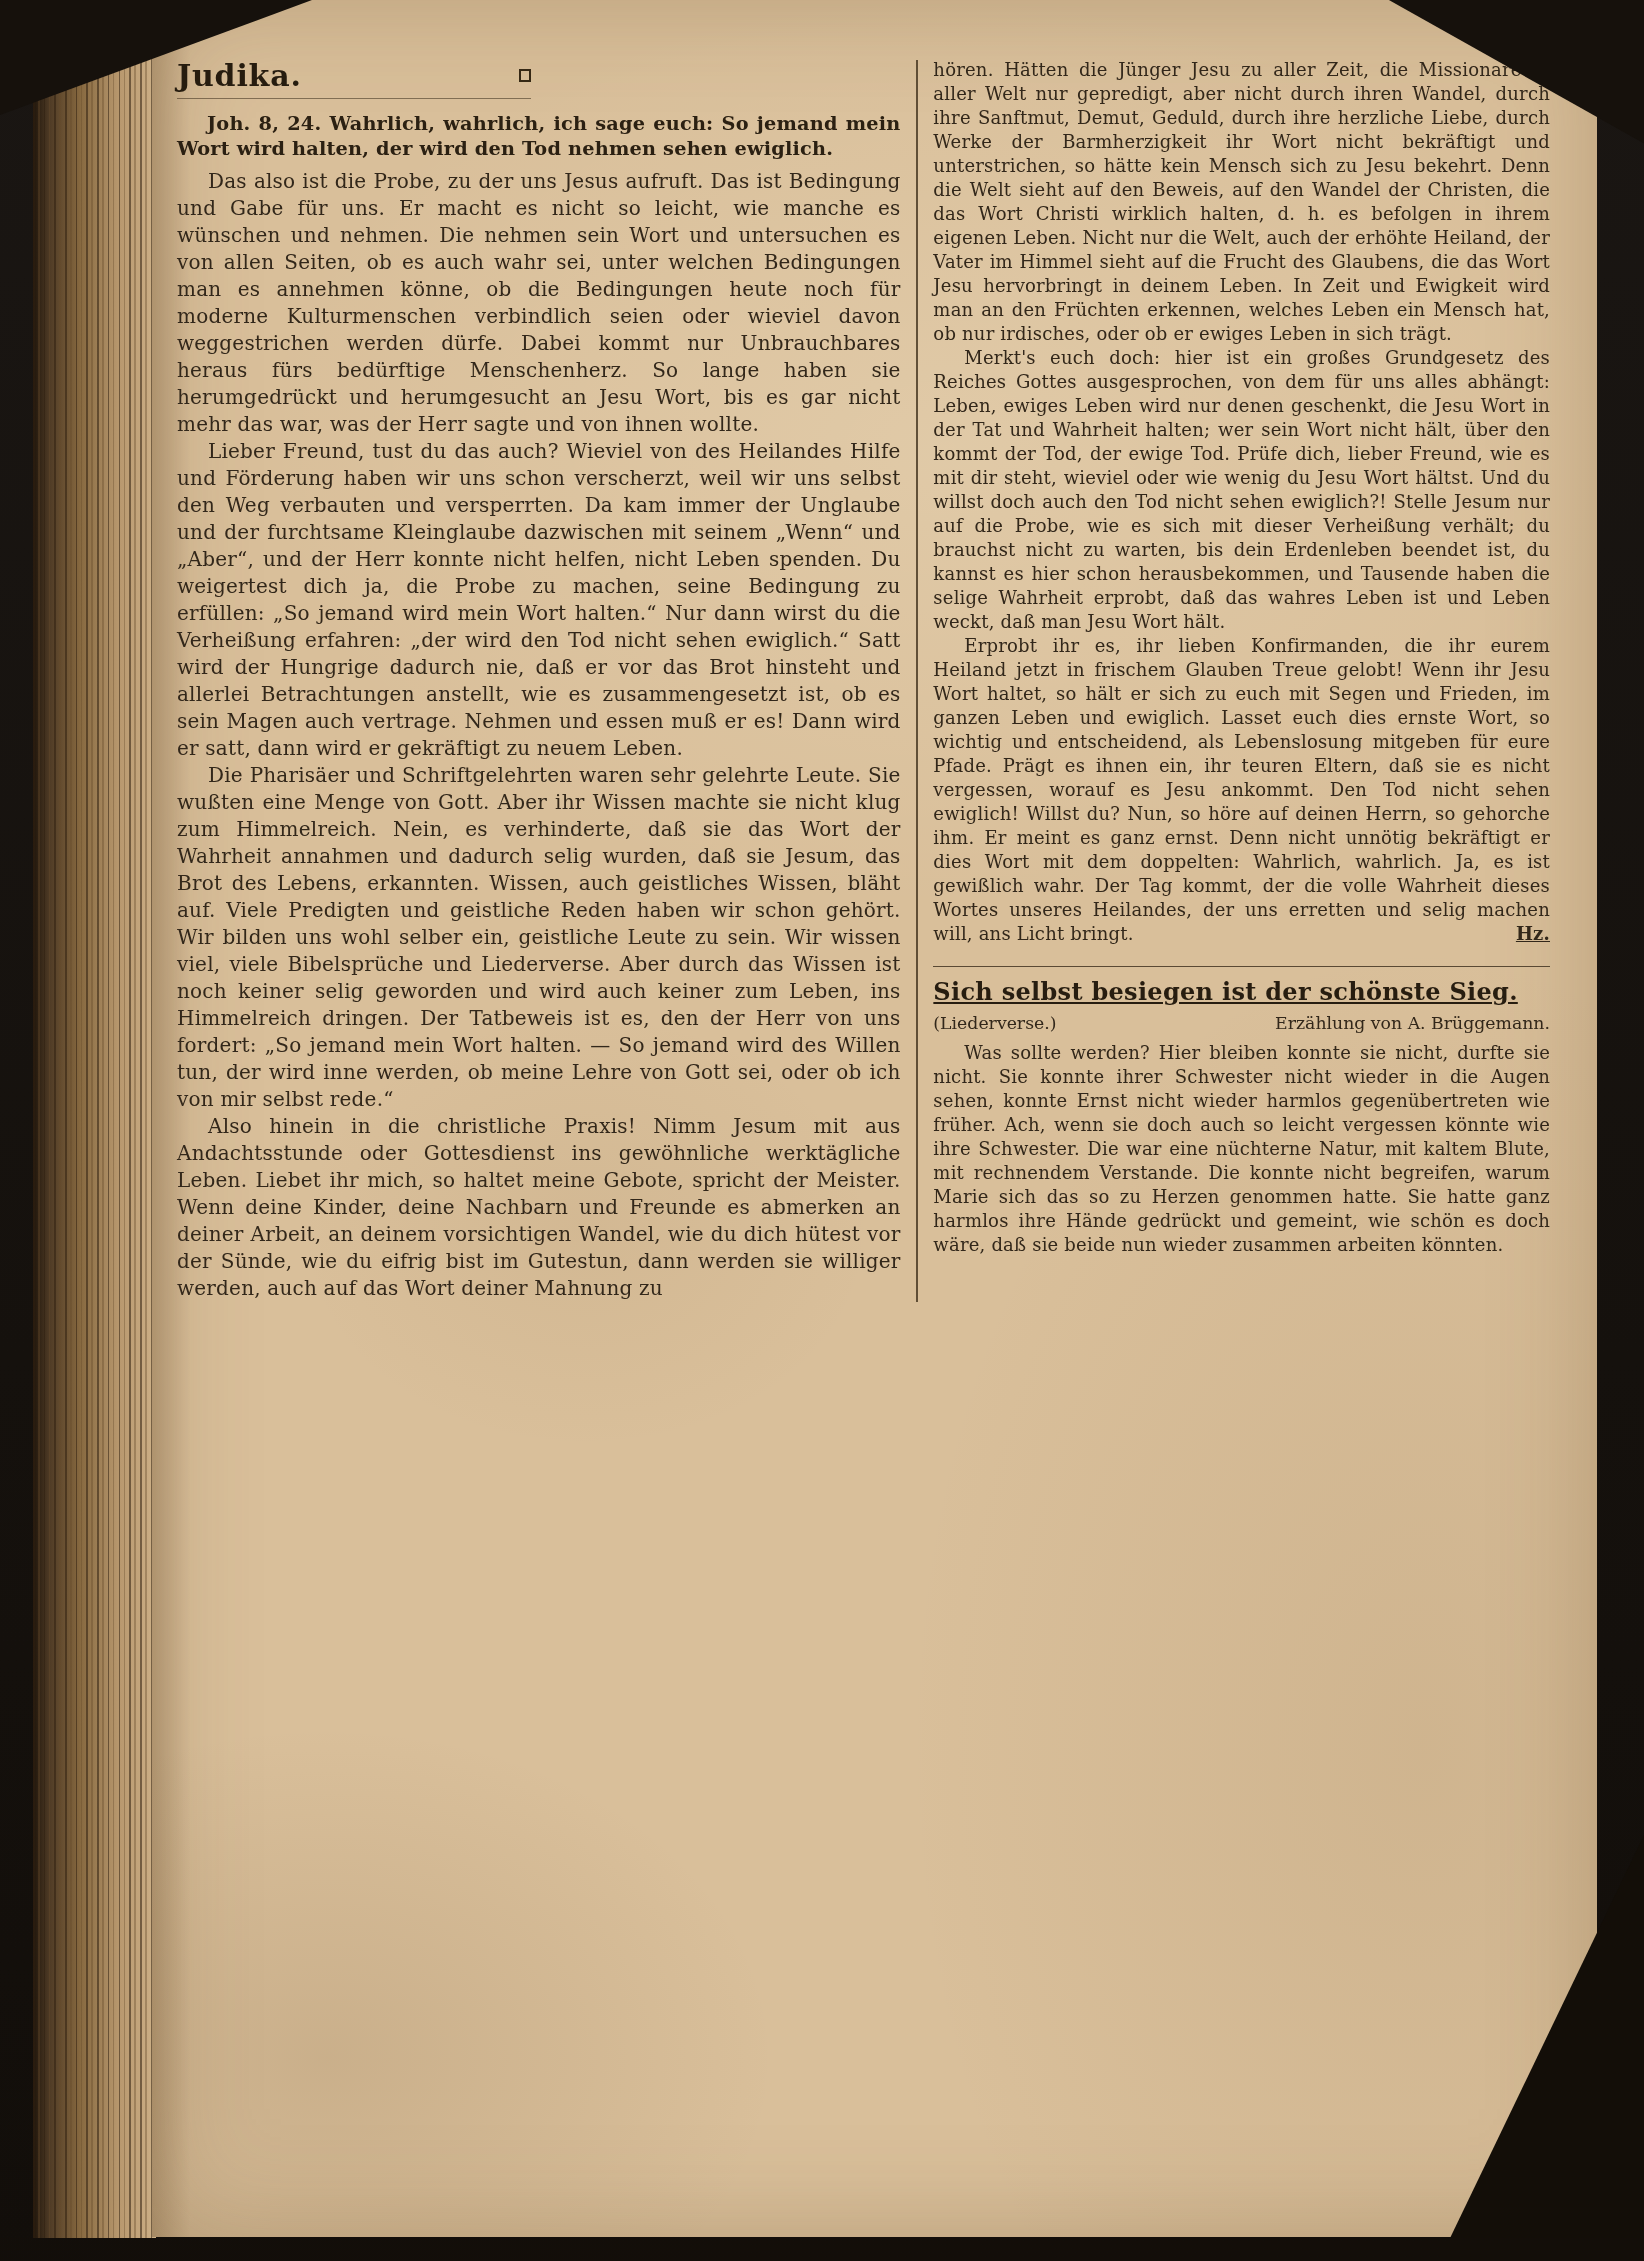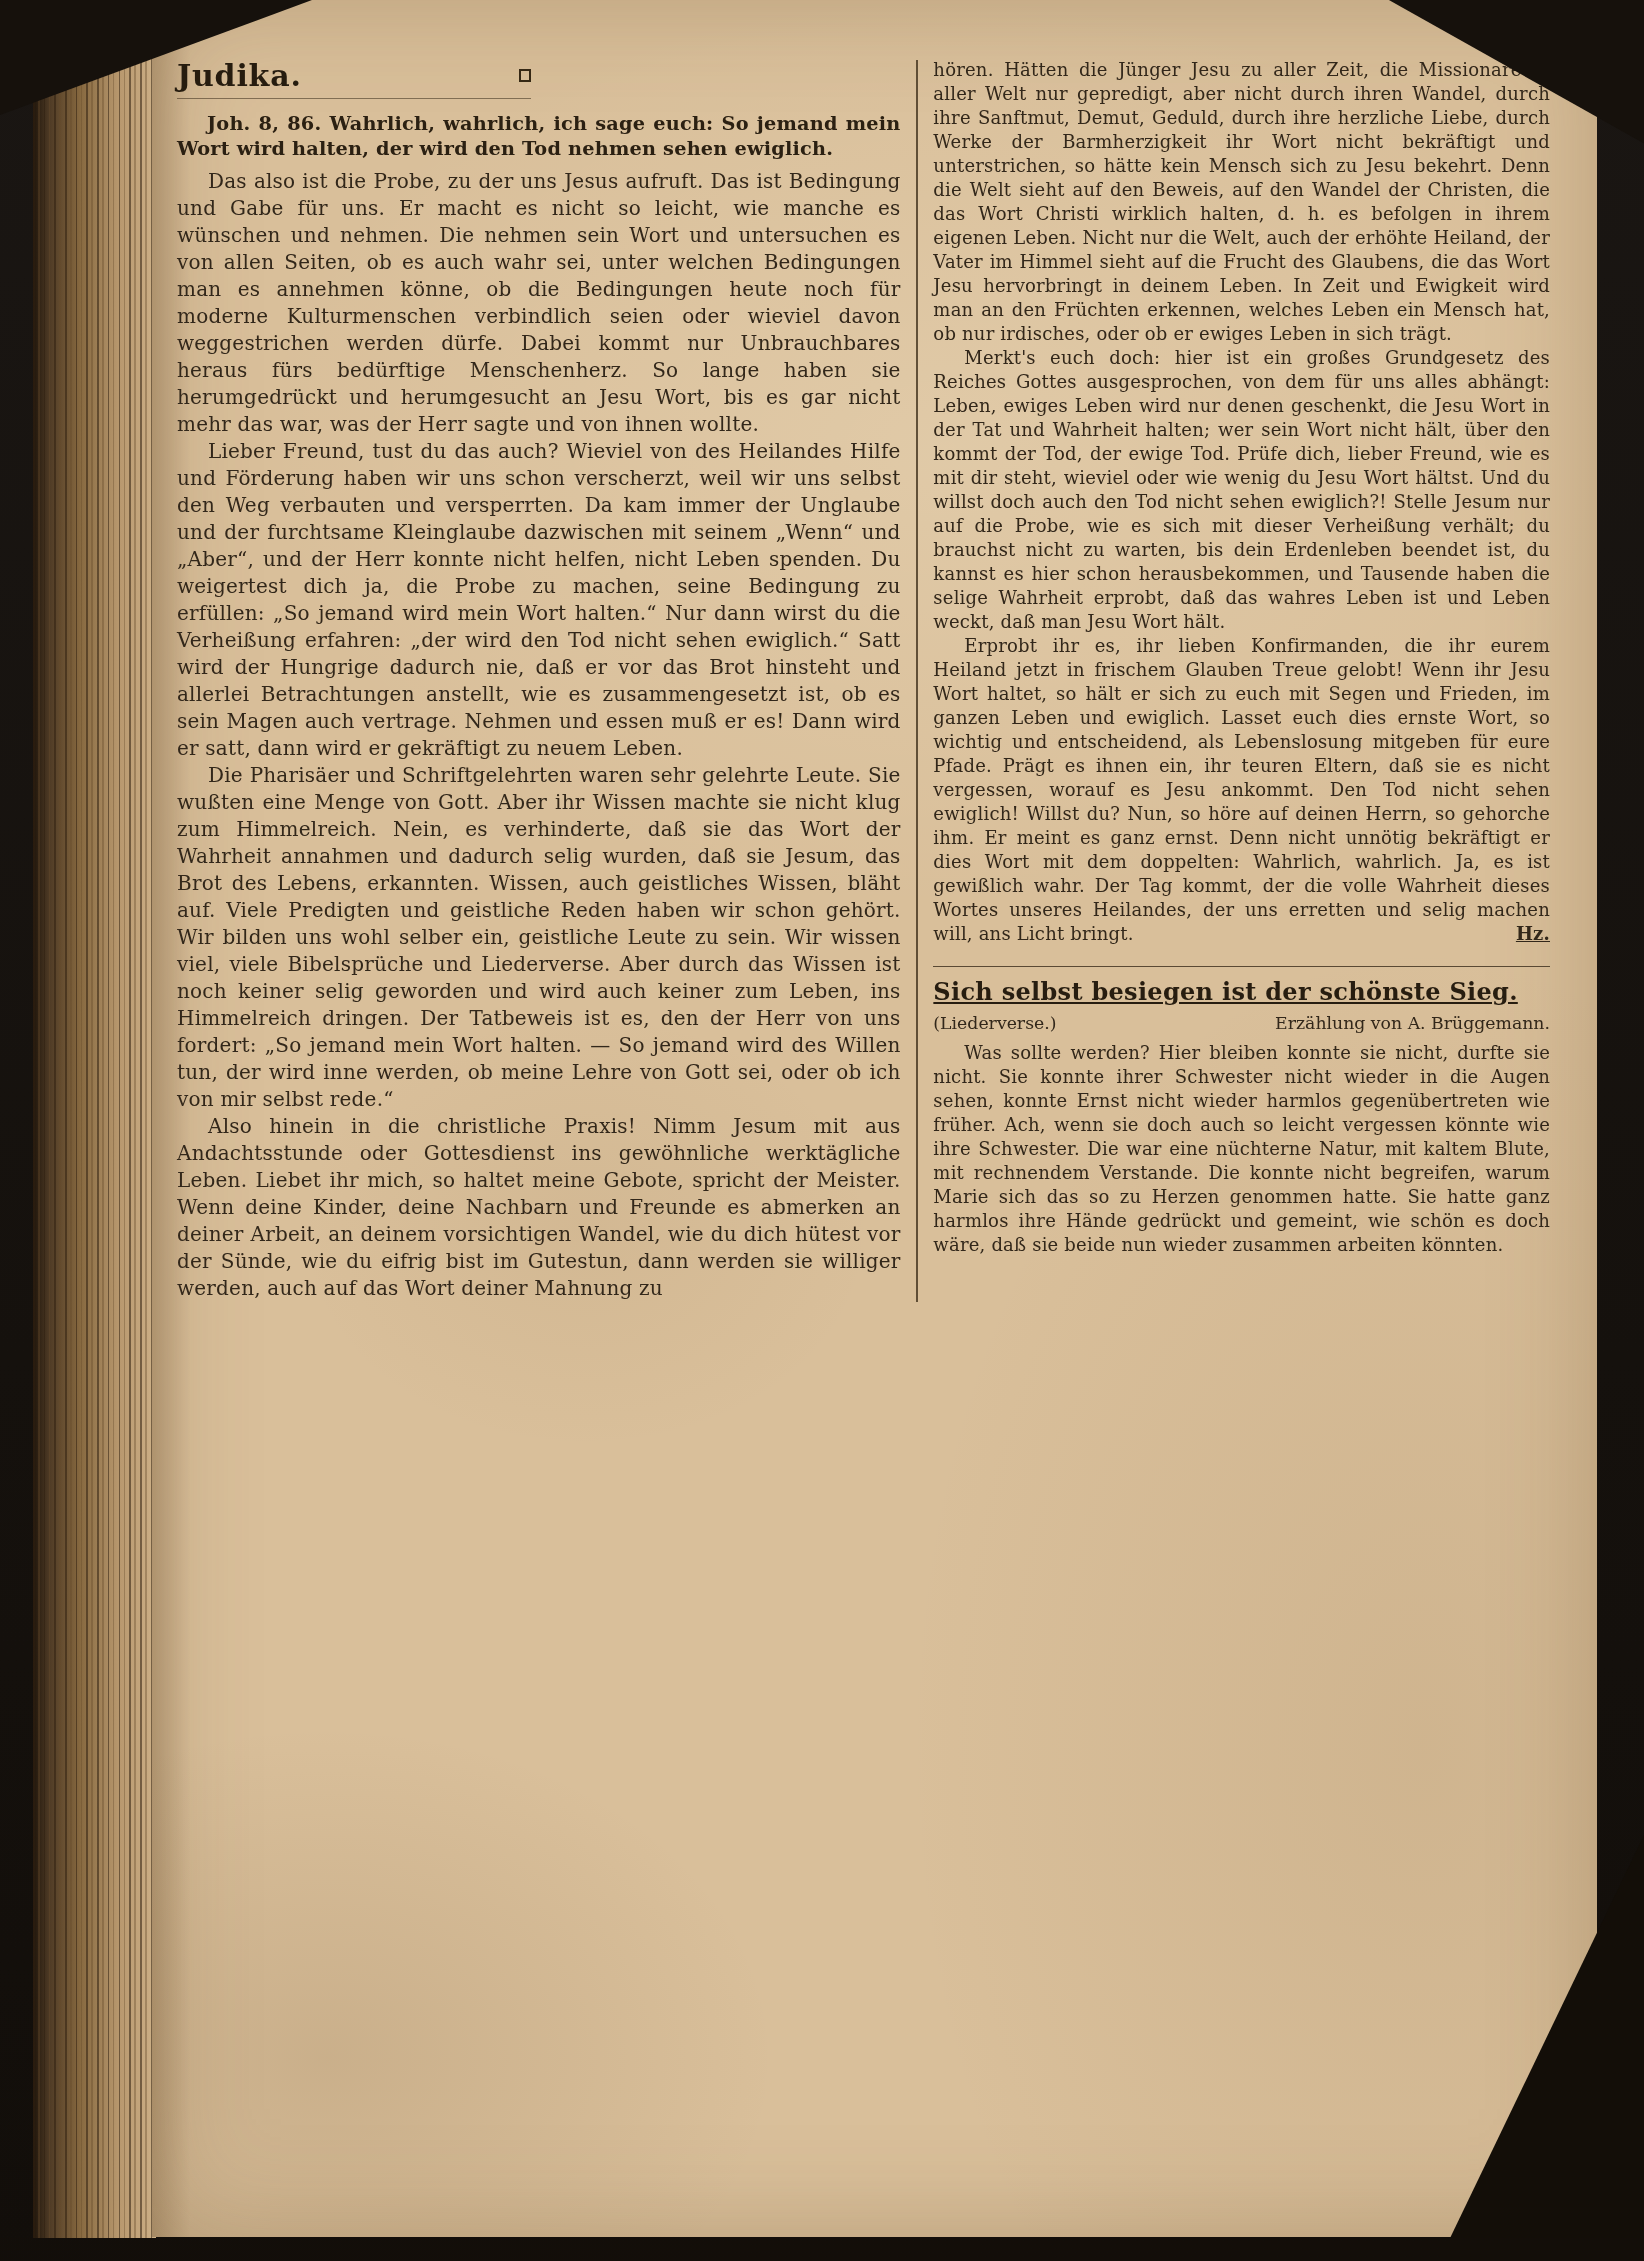--- a/index.html
+++ b/index.html
@@ -90,21 +90,21 @@
 
 
       <div class="columns">
 
         <div class="col-left">
           <div class="title-block">
             <h1 class="article-title">Judika.</h1>
             <span class="square-ornament"></span>
           </div>
 
-          <p class="scripture"><span>Joh. 8, 86.</span> <span>Wahrlich, wahrlich, ich sage euch: So jemand mein Wort wird halten, der wird den Tod nehmen sehen ewiglich.</span></p>
+          <p class="scripture"><span>Joh. 8, 24.</span> <span>Wahrlich, wahrlich, ich sage euch: So jemand mein Wort wird halten, der wird den Tod nehmen sehen ewiglich.</span></p>
 
           <p class="body indent">Das also ist die Probe, zu der uns Jesus aufruft. Das ist Bedingung und Gabe für uns. Er macht es nicht so leicht, wie manche es wünschen und nehmen. Die nehmen sein Wort und untersuchen es von allen Seiten, ob es auch wahr sei, unter welchen Bedingungen man es annehmen könne, ob die Bedingungen heute noch für moderne Kulturmenschen verbindlich seien oder wieviel davon weggestrichen werden dürfe. Dabei kommt nur Unbrauchbares heraus fürs bedürftige Menschenherz. So lange haben sie herumgedrückt und herumgesucht an Jesu Wort, bis es gar nicht mehr das war, was der Herr sagte und von ihnen wollte.</p>
           <p class="body indent">Lieber Freund, tust du das auch? Wieviel von des Heilandes Hilfe und Förderung haben wir uns schon verscherzt, weil wir uns selbst den Weg verbauten und versperrten. Da kam immer der Unglaube und der furchtsame Kleinglaube dazwischen mit seinem „Wenn“ und „Aber“, und der Herr konnte nicht helfen, nicht Leben spenden. Du weigertest dich ja, die Probe zu machen, seine Bedingung zu erfüllen: „So jemand wird mein Wort halten.“ Nur dann wirst du die Verheißung erfahren: „der wird den Tod nicht sehen ewiglich.“ Satt wird der Hungrige dadurch nie, daß er vor das Brot hinsteht und allerlei Betrachtungen anstellt, wie es zusammengesetzt ist, ob es sein Magen auch vertrage. Nehmen und essen muß er es! Dann wird er satt, dann wird er gekräftigt zu neuem Leben.</p>
           <p class="body indent">Die Pharisäer und Schriftgelehrten waren sehr gelehrte Leute. Sie wußten eine Menge von Gott. Aber ihr Wissen machte sie nicht klug zum Himmelreich. Nein, es verhinderte, daß sie das Wort der Wahrheit annahmen und dadurch selig wurden, daß sie Jesum, das Brot des Lebens, erkannten. Wissen, auch geistliches Wissen, bläht auf. Viele Predigten und geistliche Reden haben wir schon gehört. Wir bilden uns wohl selber ein, geistliche Leute zu sein. Wir wissen viel, viele Bibelsprüche und Liederverse. Aber durch das Wissen ist noch keiner selig geworden und wird auch keiner zum Leben, ins Himmelreich dringen. Der Tatbeweis ist es, den der Herr von uns fordert: „So jemand mein Wort halten. — So jemand wird des Willen tun, der wird inne werden, ob meine Lehre von Gott sei, oder ob ich von mir selbst rede.“</p>
           <p class="body indent">Also hinein in die christliche Praxis! Nimm Jesum mit aus Andachtsstunde oder Gottesdienst ins gewöhnliche werktägliche Leben. Liebet ihr mich, so haltet meine Gebote, spricht der Meister. Wenn deine Kinder, deine Nachbarn und Freunde es abmerken an deiner Arbeit, an deinem vorsichtigen Wandel, wie du dich hütest vor der Sünde, wie du eifrig bist im Gutestun, dann werden sie williger werden, auch auf das Wort deiner Mahnung zu</p>
         </div>
 
         <div class="divider"></div>
 
         <div class="col-right">

